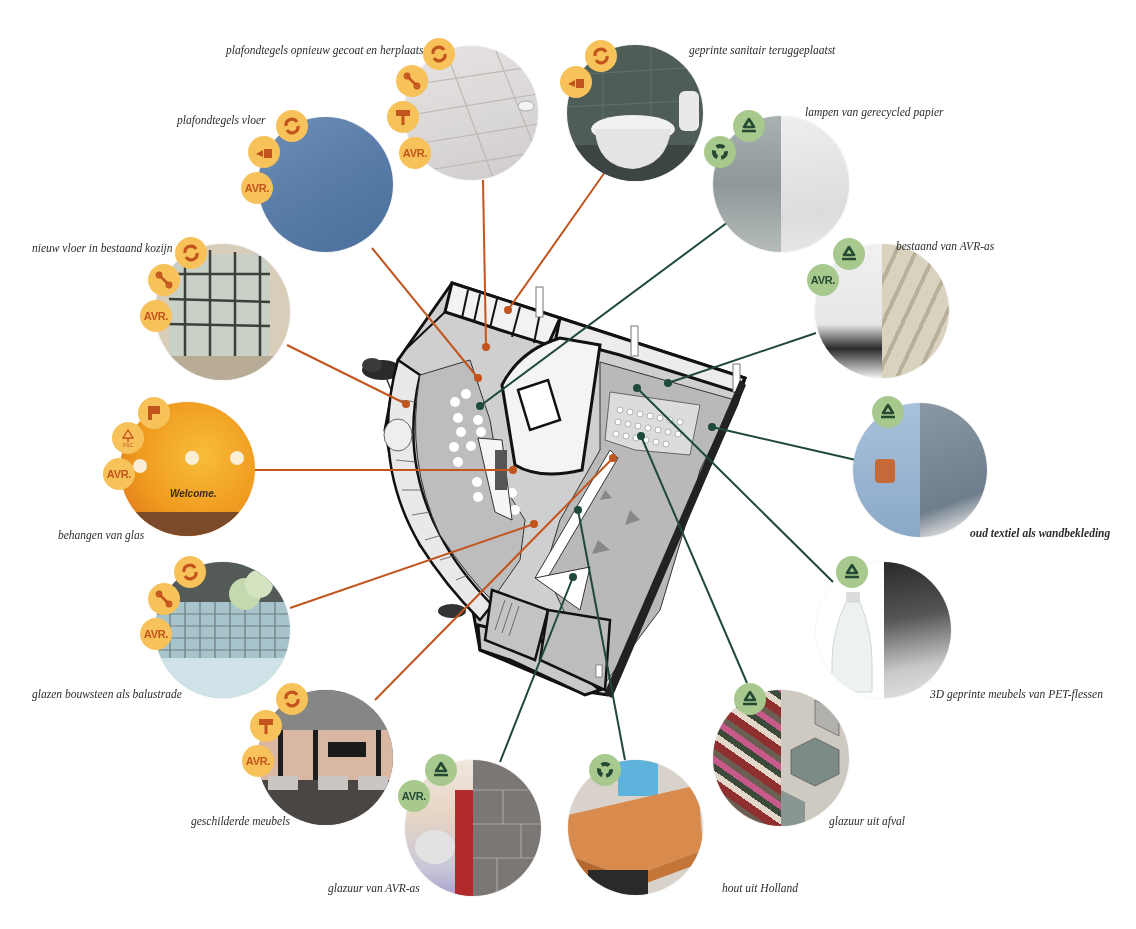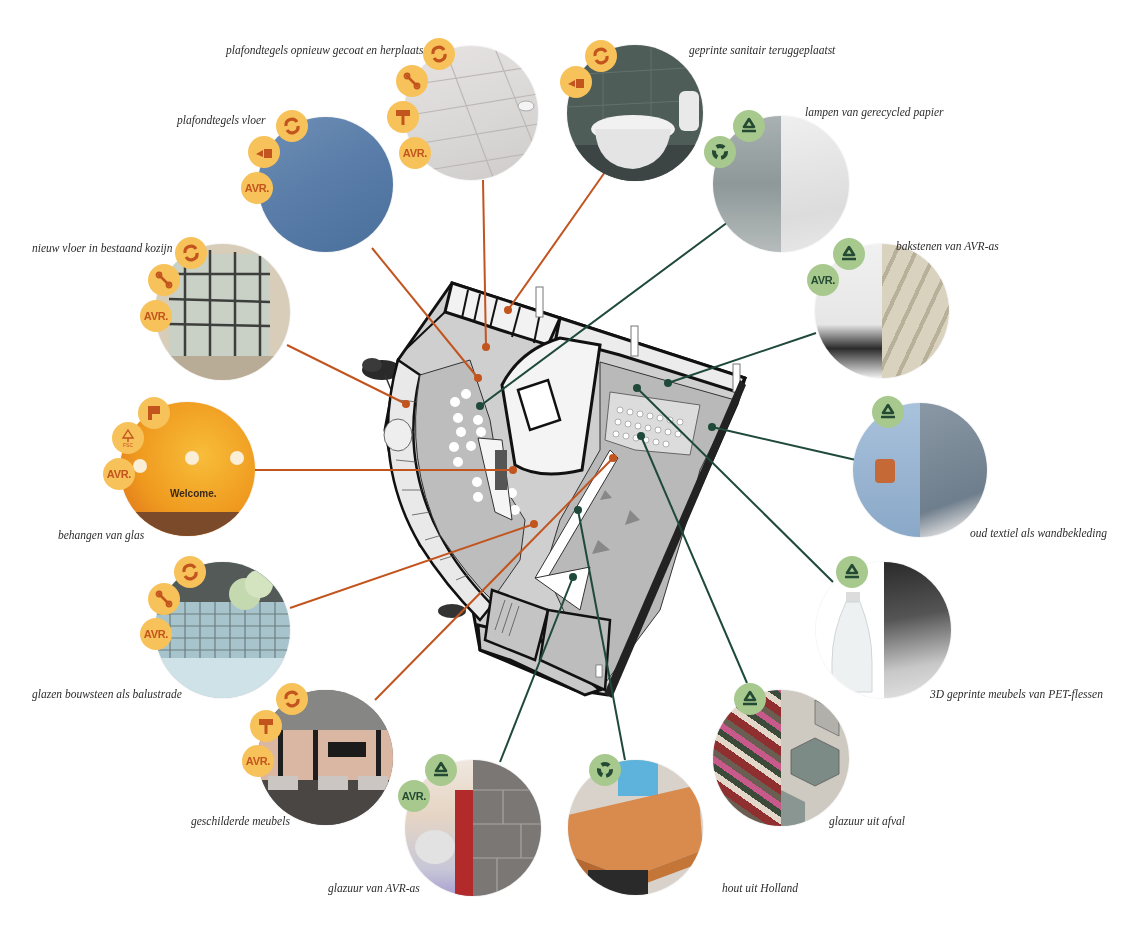--- a/index.html
+++ b/index.html
@@ -1,20 +1,20 @@
 <!DOCTYPE html>
 <html><head>
 <meta charset="utf-8">
 <style>
   html, body { margin:0; padding:0; background:#ffffff; }
   body { width:1136px; height:929px; position:relative; overflow:hidden; font-family:"Liberation Serif","DejaVu Serif",serif; }
   #stage { position:absolute; left:0; top:0; width:1136px; height:929px; }
   svg#lines { position:absolute; left:0; top:0; width:1136px; height:929px; z-index:2; pointer-events:none; }
   svg#plan { position:absolute; left:0; top:0; width:1136px; height:929px; z-index:1; }
-  .photo { position:absolute; border-radius:50%; overflow:hidden; z-index:3; box-shadow:0 0 0 1px rgba(0,0,0,0.04); }
+  .photo { position:absolute; border-radius:50%; overflow:hidden; z-index:3; box-shadow:0 0 0 1px rgba(0,0,0,0.04);font-style:italic; }
   .photo .half { position:absolute; top:0; height:100%; }
   .photo .half.left { left:0; width:50%; }
   .photo .half.right { right:0; width:50%; }
   .badge { position:absolute; width:32px; height:32px; border-radius:50%; z-index:5; display:flex; align-items:center; justify-content:center; box-sizing:border-box; }
   .badge.orange { background:#f7c25a; color:#c2541e; }
   .badge.green { background:#a7c98e; color:#244a33; }
   .badge .avr { font-family:"Liberation Sans","DejaVu Sans",sans-serif; font-weight:bold; font-size:11px; letter-spacing:-0.3px; }
   .badge svg { width:20px; height:20px; }
   .label { position:absolute; font-style:italic; font-size:11.5px; color:#2b2b2b; white-space:nowrap; z-index:4; }
 </style>
@@ -521,23 +521,23 @@
       <svg viewBox="0 0 20 20">
         <circle cx="10" cy="10" r="6" fill="none" stroke="currentColor" stroke-width="4" stroke-dasharray="8 4"></circle>
       </svg>
     </div>
 
   <div class="label" style="left:226px;top:44px;">plafondtegels opnieuw gecoat en herplaatst</div>
   <div class="label" style="left:689px;top:44px;">geprinte sanitair teruggeplaatst</div>
   <div class="label" style="left:177px;top:114px;">plafondtegels vloer</div>
   <div class="label" style="left:805px;top:106px;">lampen van gerecycled papier</div>
   <div class="label" style="left:32px;top:242px;">nieuw vloer in bestaand kozijn</div>
-  <div class="label" style="left:896px;top:240px;">bakstenen van AVR-as</div>
+  <div class="label" style="left:896px;top:240px;">bestaand van AVR-as</div>
   <div class="label" style="left:58px;top:529px;">behangen van glas</div>
-  <div class="label" style="left:970px;top:527px;">oud textiel als wandbekleding</div>
+  <div class="label" style="left:970px;top:527px;font-weight:bold;">oud textiel als wandbekleding</div>
   <div class="label" style="left:32px;top:688px;">glazen bouwsteen als balustrade</div>
   <div class="label" style="left:930px;top:688px;">3D geprinte meubels van PET-flessen</div>
   <div class="label" style="left:191px;top:815px;">geschilderde meubels</div>
   <div class="label" style="left:829px;top:815px;">glazuur uit afval</div>
   <div class="label" style="left:328px;top:882px;">glazuur van AVR-as</div>
   <div class="label" style="left:722px;top:882px;">hout uit Holland</div>
 
 </div>
 
 </body></html>

